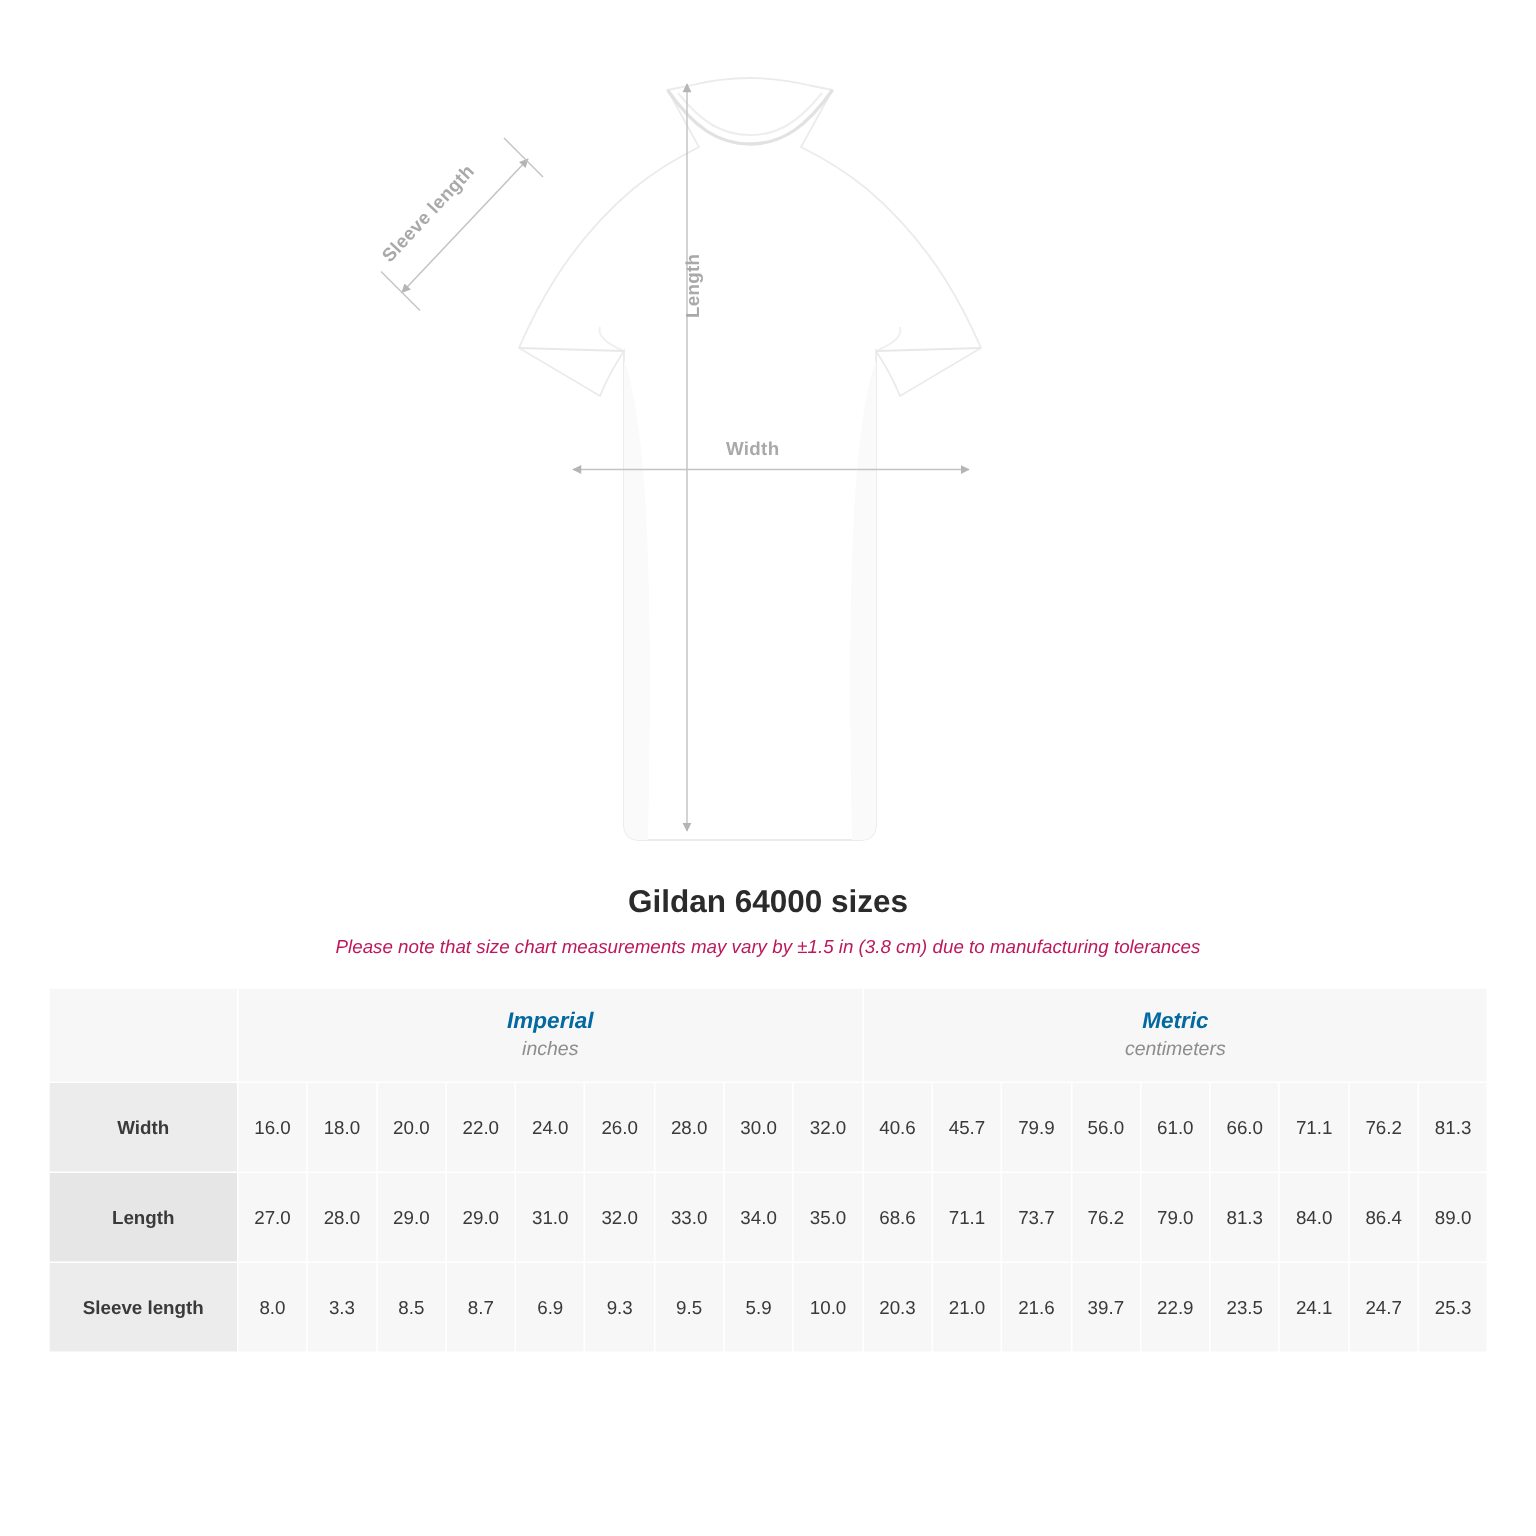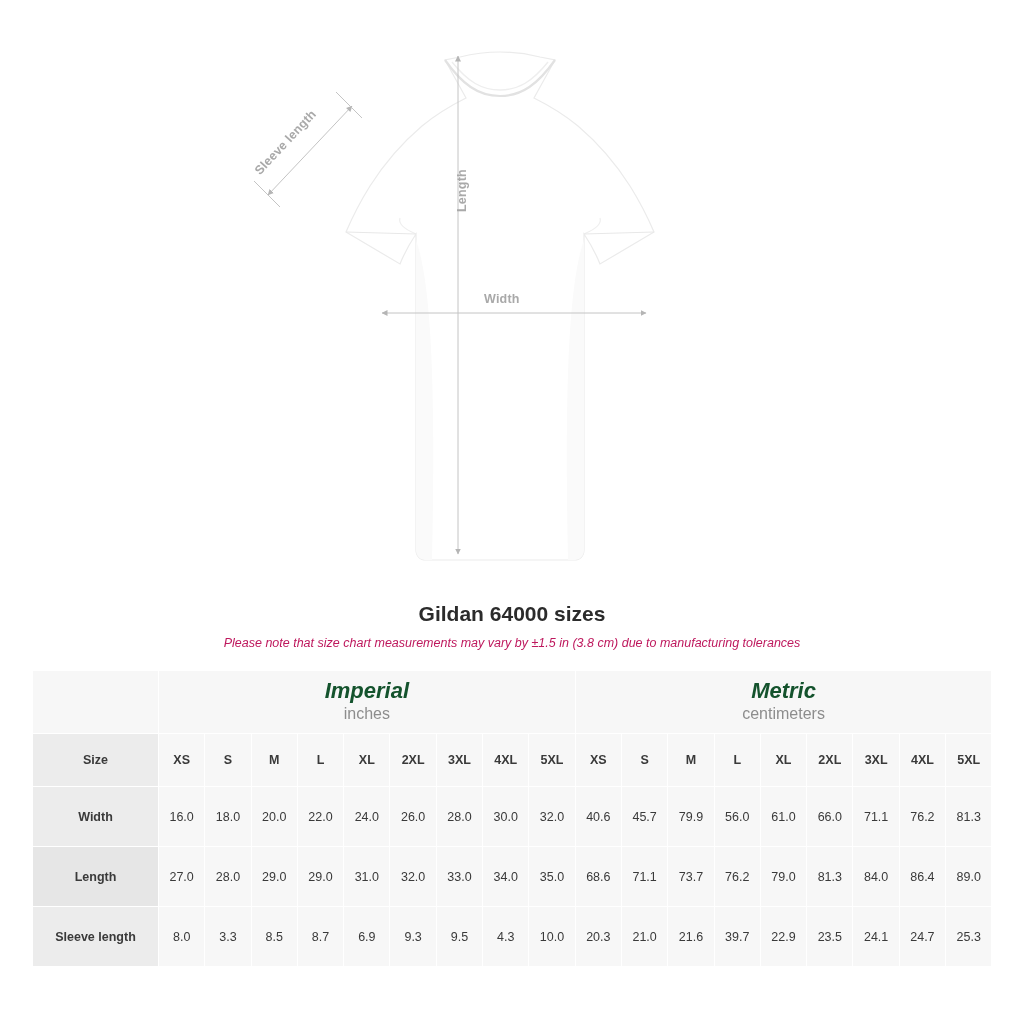--- a/index.html
+++ b/index.html
@@ -54,21 +54,21 @@
     transform-origin: left top;
   }
   .lbl-width {
     left: 484px;
     top: 292px;
   }
 
   
   .titleblock {
     text-align: center;
-    margin-top: 12px;
+    margin-top: 0;
   }
   .chart-title {
     font-size: 21px;
     font-weight: bold;
     color: #2b2b2b;
     margin: 0 0 10px 0;
   }
   .chart-note {
     font-size: 12.5px;
     font-style: italic;
@@ -94,28 +94,29 @@
     padding: 0;
   }
   
   .unit-cell {
     height: 62px;
     background: #ececec;
     border: none;
     vertical-align: middle;
   }
   .unit-name {
-    font-size: 22px;
+    font-size: 15px;
     font-style: italic;
     font-weight: bold;
-    color: #14532d;
+    color: #0369a1;
     line-height: 1.15;
   }
   .unit-sub {
-    font-size: 16px;
+    font-size: 13px;
+    font-style: italic;
     color: #8d8d8d;
     line-height: 1.4;
   }
   .corner-cell {
     background: #ececec;
     border: none;
   }
 
   
   .hdr-row td {
@@ -232,41 +233,20 @@
         <td class="unit-cell" colspan="9">
           <div class="unit-name">Imperial</div>
           <div class="unit-sub">inches</div>
         </td>
         <td class="unit-cell" colspan="9">
           <div class="unit-name">Metric</div>
           <div class="unit-sub">centimeters</div>
         </td>
       </tr>
 
-      <tr class="hdr-row">
-        <td class="row-label">Size</td>
-        <td>XS</td>
-        <td>S</td>
-        <td>M</td>
-        <td>L</td>
-        <td>XL</td>
-        <td>2XL</td>
-        <td>3XL</td>
-        <td>4XL</td>
-        <td>5XL</td>
-        <td>XS</td>
-        <td>S</td>
-        <td>M</td>
-        <td>L</td>
-        <td>XL</td>
-        <td>2XL</td>
-        <td>3XL</td>
-        <td>4XL</td>
-        <td>5XL</td>
-      </tr>
 
       <tr class="data-row">
         <td class="row-label">Width</td>
         <td>16.0</td>
         <td>18.0</td>
         <td>20.0</td>
         <td>22.0</td>
         <td>24.0</td>
         <td>26.0</td>
         <td>28.0</td>
@@ -307,21 +287,21 @@
 
       <tr class="data-row">
         <td class="row-label">Sleeve length</td>
         <td>8.0</td>
         <td>3.3</td>
         <td>8.5</td>
         <td>8.7</td>
         <td>6.9</td>
         <td>9.3</td>
         <td>9.5</td>
-        <td>4.3</td>
+        <td>5.9</td>
         <td>10.0</td>
         <td>20.3</td>
         <td>21.0</td>
         <td>21.6</td>
         <td>39.7</td>
         <td>22.9</td>
         <td>23.5</td>
         <td>24.1</td>
         <td>24.7</td>
         <td>25.3</td>

